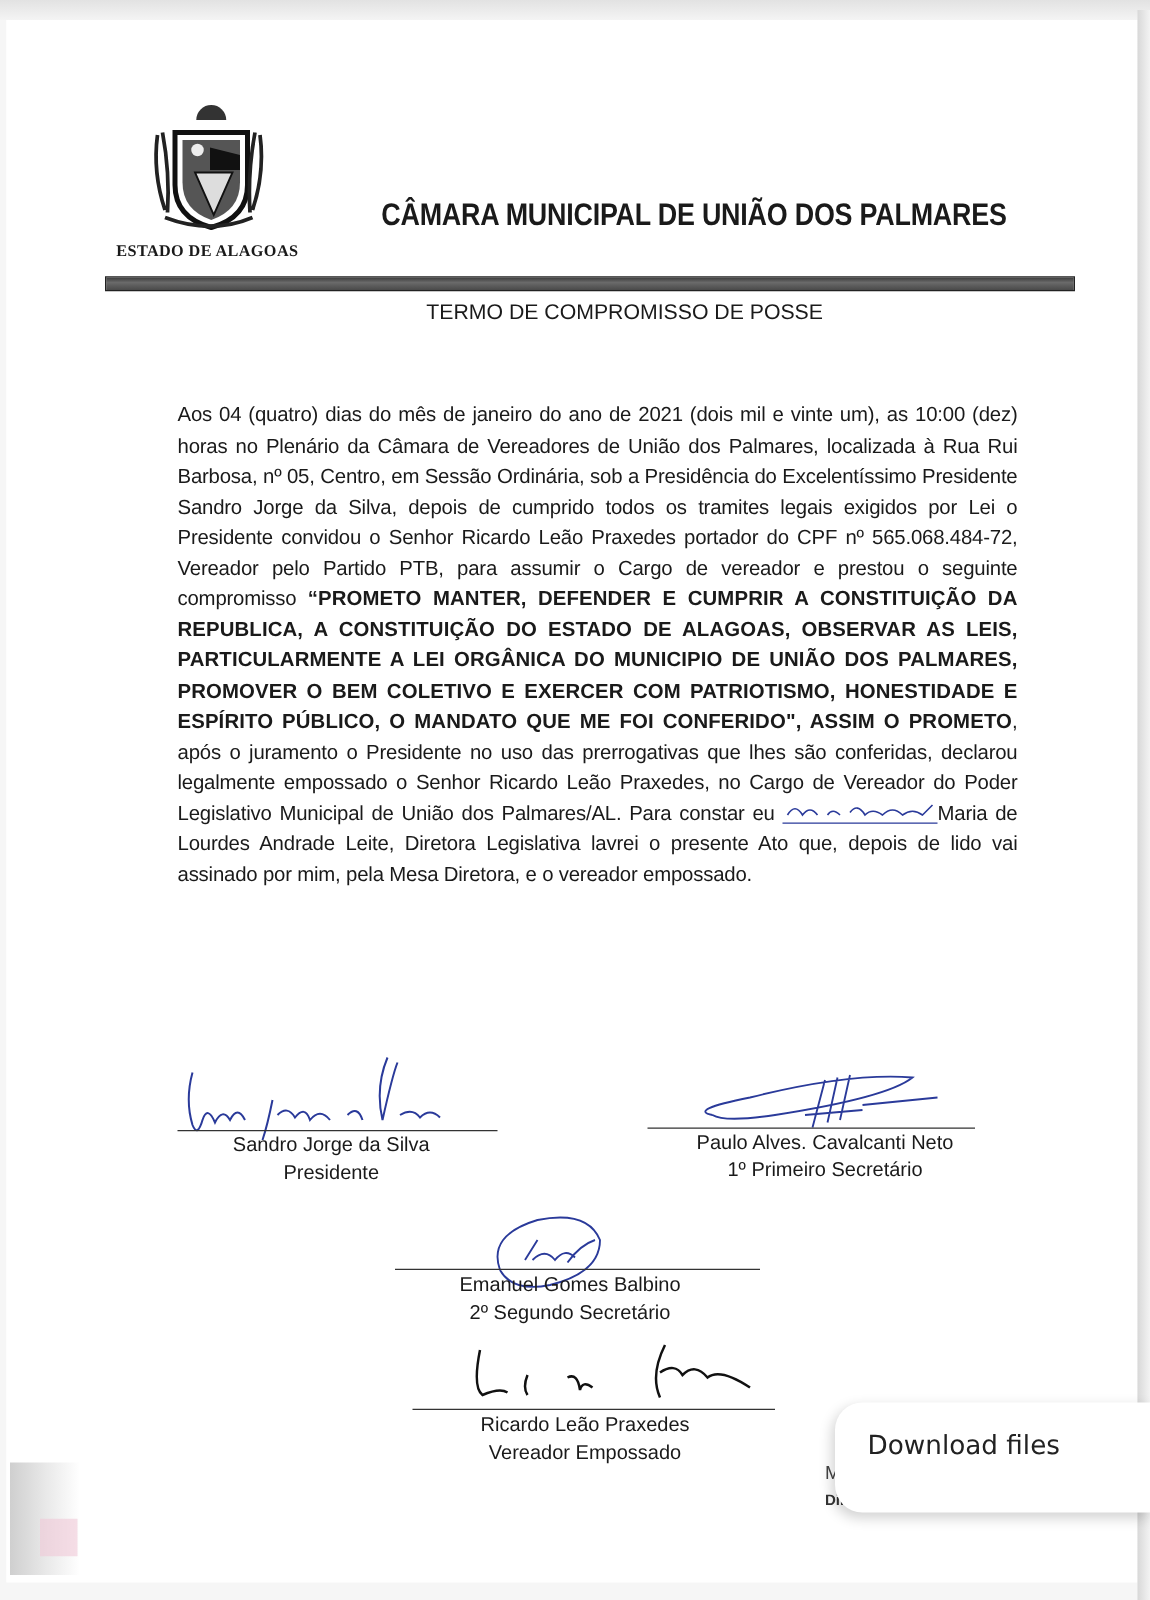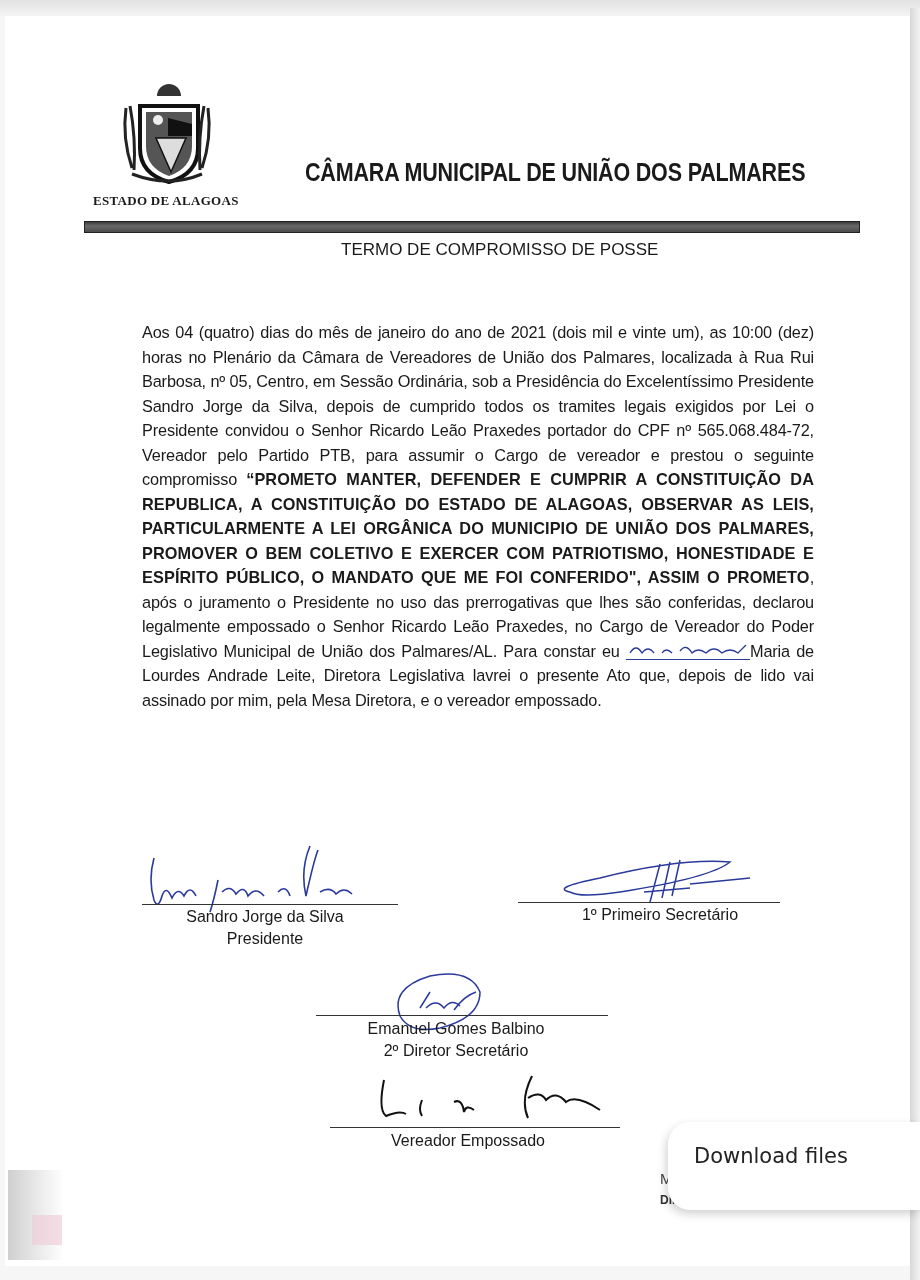--- a/index.html
+++ b/index.html
@@ -124,37 +124,39 @@
 <div class="sig-block" style="left:150px;top:906px;width:230px;">
   <div>Sandro Jorge da Silva</div>
   <div>Presidente</div>
 </div>
 
 <svg class="sig-svg" style="left:540px;top:848px" width="240" height="60" viewBox="0 0 240 60">
   <path d="M30 44 Q10 40 60 30 Q140 10 190 14 Q170 30 80 44 Q40 50 30 44 M120 16 L110 54 M130 14 L122 50 M140 12 L132 48 M104 44 L150 40 M150 36 L210 30" stroke="#2a3a9a" stroke-width="1.5" fill="none"></path>
 </svg>
 <div class="sig-line" style="left:518px;top:902px;width:262px;"></div>
 <div class="sig-block" style="left:520px;top:904px;width:280px;">
+  <div>Paulo Alves. Cavalcanti Neto</div>
   <div>1º Primeiro Secretário</div>
 </div>
 
 <svg class="sig-svg" style="left:380px;top:968px" width="130" height="70" viewBox="0 0 130 70">
   <path d="M20 48 Q10 20 50 8 Q90 0 100 24 Q100 50 60 60 Q30 66 20 48 M40 40 L50 24 M46 40 Q56 30 64 40 Q72 30 80 38 M74 42 Q84 28 96 24" stroke="#2a3a9a" stroke-width="1.5" fill="none"></path>
 </svg>
 <div class="sig-line" style="left:316px;top:1015px;width:292px;"></div>
 <div class="sig-block" style="left:326px;top:1018px;width:260px;">
   <div>Emanuel Gomes Balbino</div>
-  <div>2º Diretor Secretário</div>
+  <div>2º Segundo Secretário</div>
 </div>
 
 <svg class="sig-svg" style="left:370px;top:1070px" width="260" height="60" viewBox="0 0 260 60">
   <path d="M14 10 Q8 40 16 46 Q30 40 36 44 M52 30 Q48 40 52 46 M84 32 Q92 28 94 42 Q96 34 104 40 M162 6 Q150 30 158 48 M158 28 Q170 20 176 30 Q186 20 196 32 Q206 24 230 40" stroke="#111" stroke-width="2" fill="none"></path>
 </svg>
 <div class="sig-line" style="left:330px;top:1127px;width:290px;"></div>
 <div class="sig-block" style="left:346px;top:1130px;width:244px;">
+  <div>Ricardo Leão Praxedes</div>
   <div>Vereador Empossado</div>
 </div>
 
 <div class="stray-text-1">Ma</div>
 <div class="stray-text-2">Diretor Legislativ</div>
 <div class="download-toast">
   <span>Download files</span>
 </div>
 <div class="left-shadow"></div>
 <div class="left-pink"></div>

